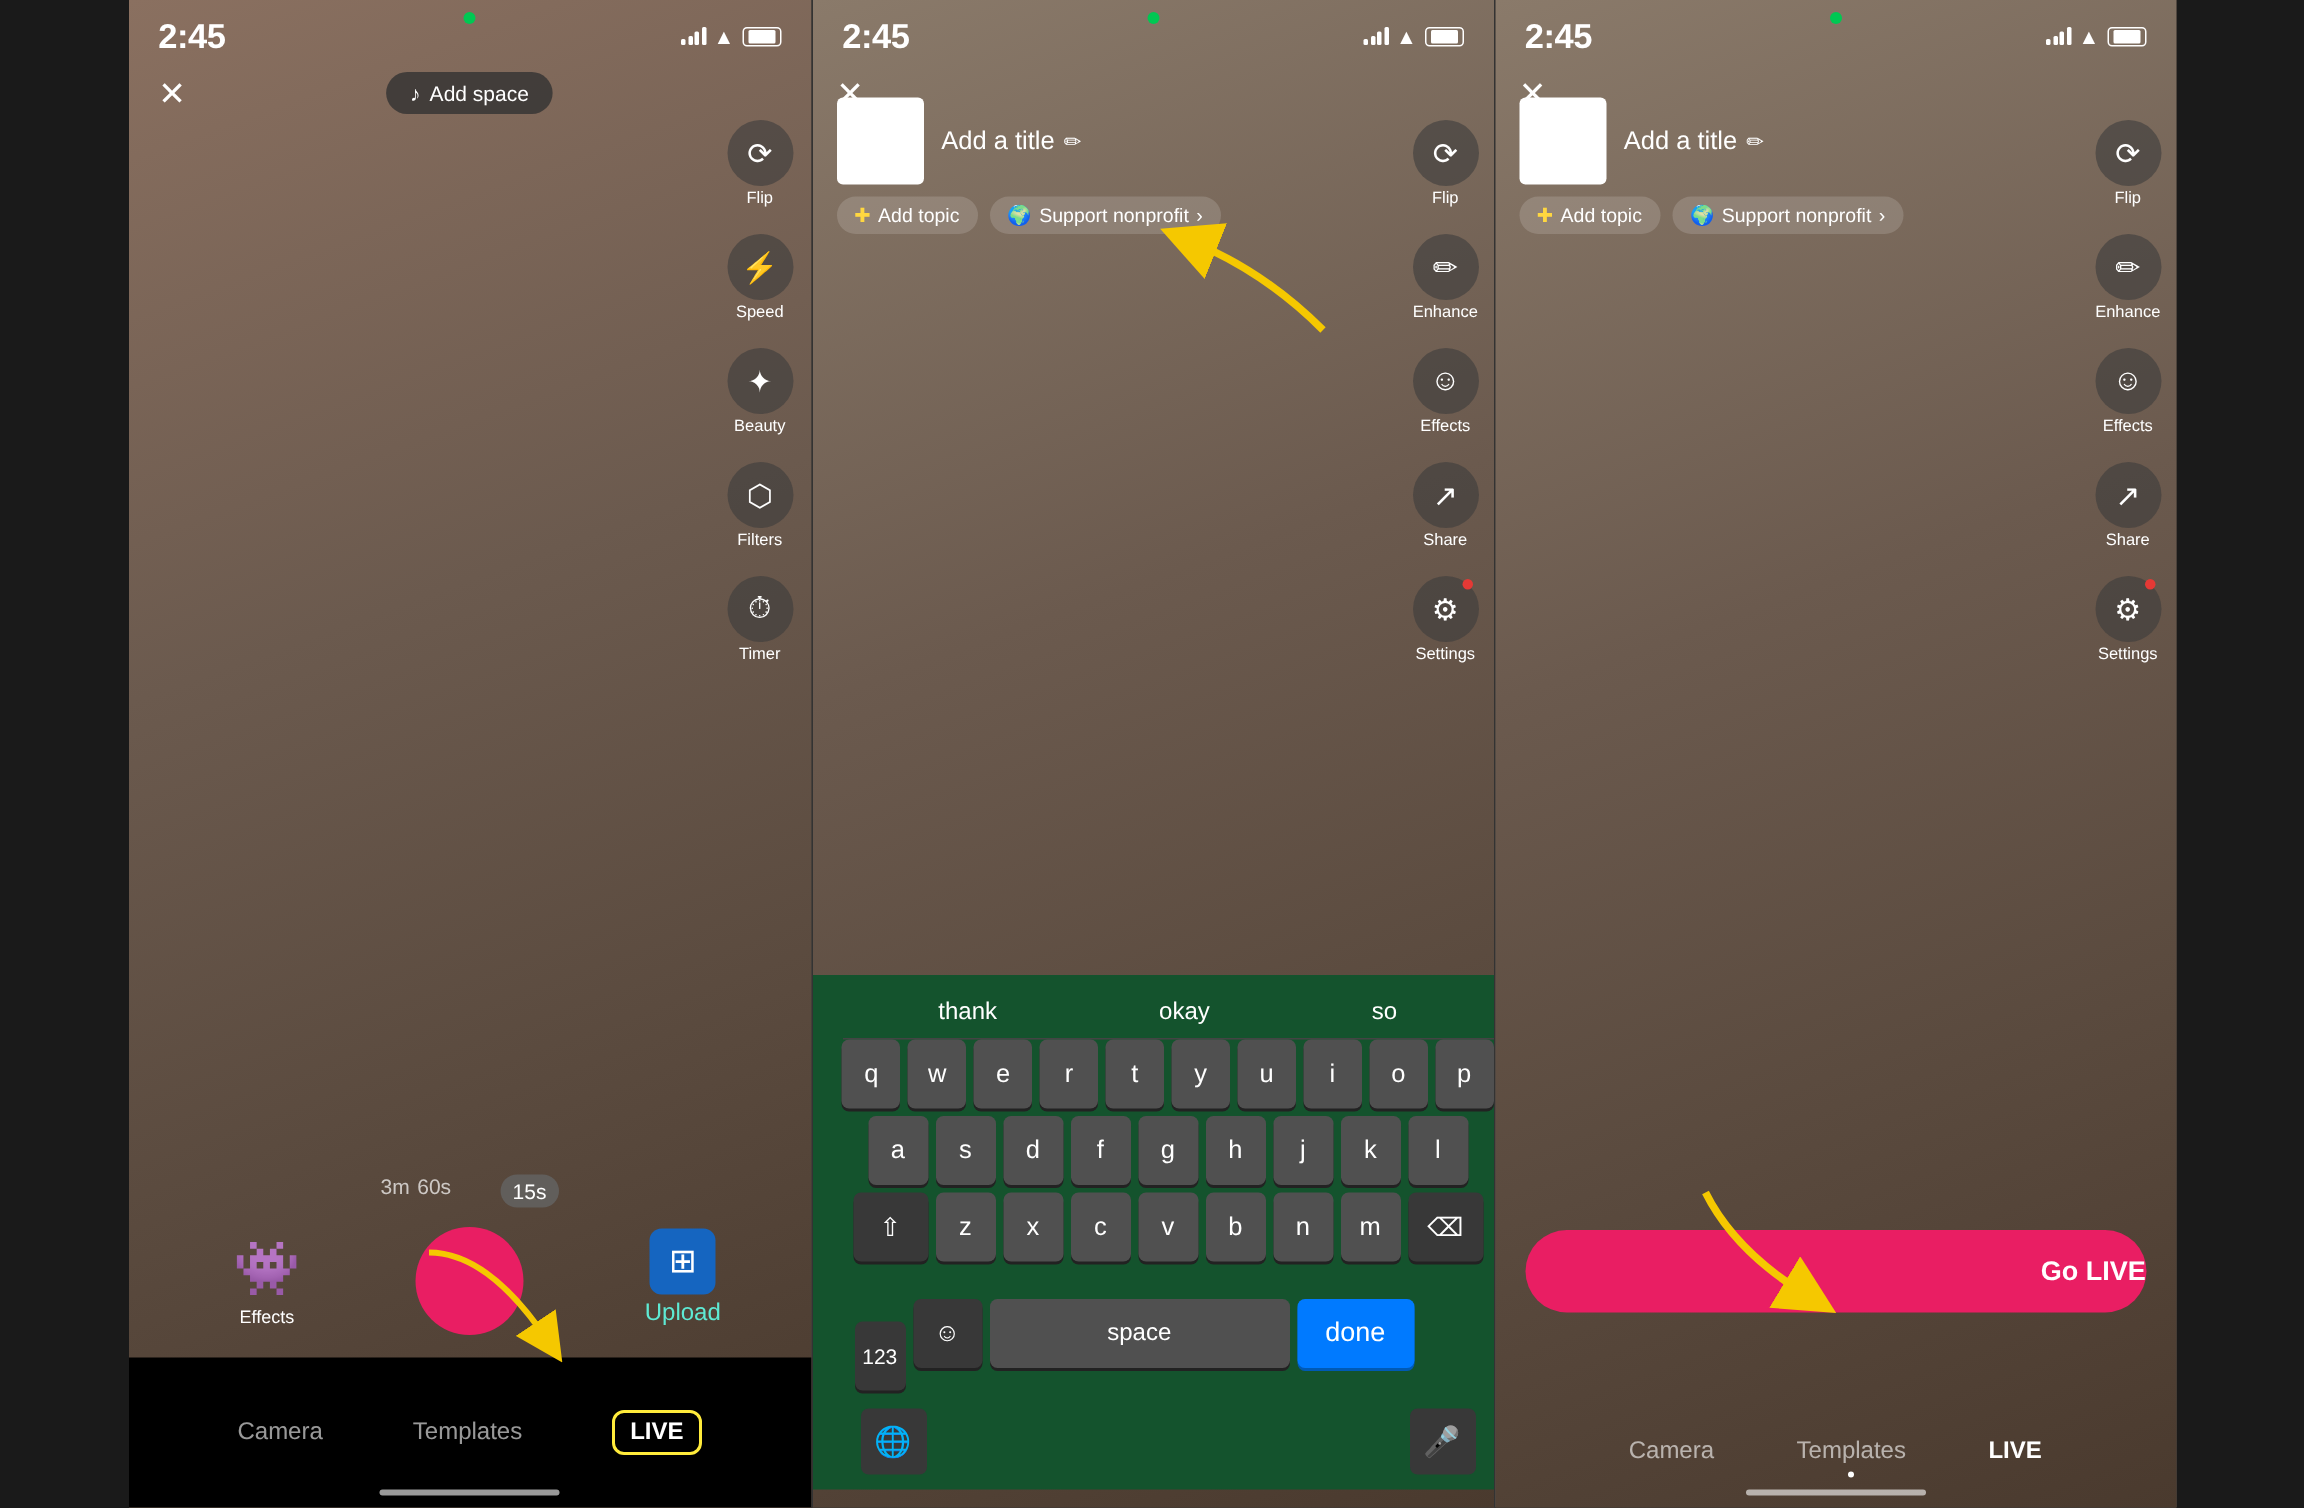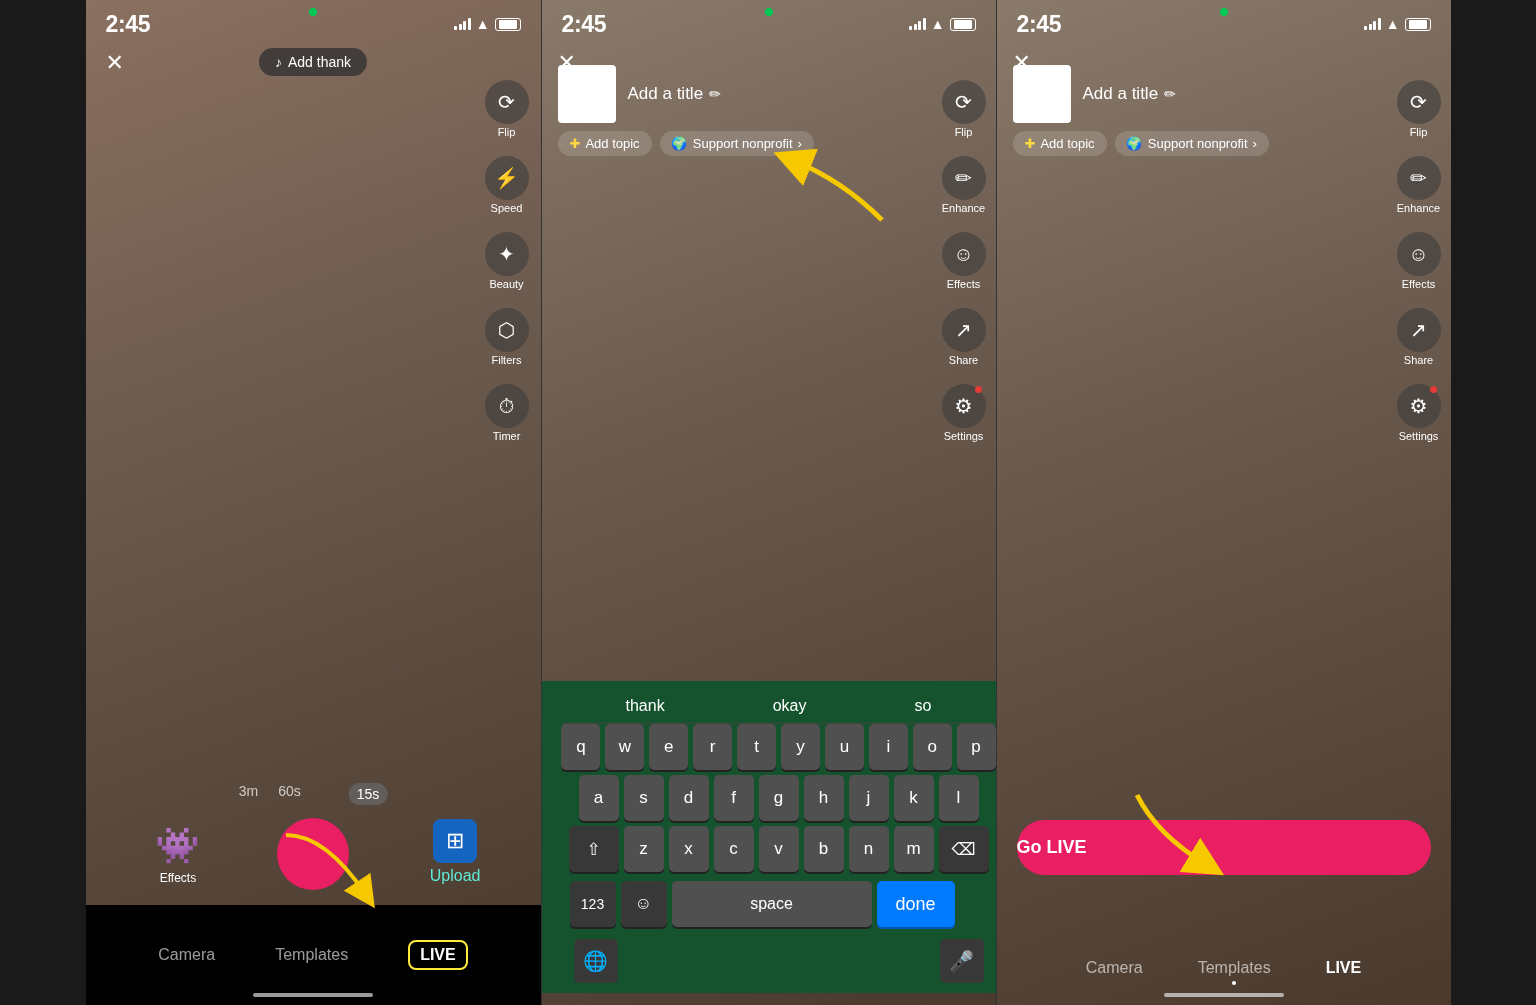--- a/index.html
+++ b/index.html
@@ -186,21 +186,21 @@
       z-index: 10;
     }
 
     
     .duration-bar {
       position: absolute;
       bottom: 200px;
       left: 50%;
       transform: translateX(-50%);
       display: flex;
-      gap: 20px;
+      gap: 5px;
       z-index: 10;
     }
     .duration-btn {
       color: rgba(255,255,255,0.7);
       font-size: 14px;
       cursor: pointer;
     }
     .duration-btn.active {
       background: rgba(100,100,100,0.8);
       border-radius: 12px;
@@ -309,22 +309,23 @@
     }
     .key.shift {
       width: 50px;
       background: #383838;
     }
     .key.backspace {
       width: 50px;
       background: #383838;
     }
     .key.numbers {
-      width: 46px;
+      width: 34px;
       background: #383838;
+      margin-top: 31px;
     }
     .key.emoji {
       width: 46px;
       background: #383838;
     }
     .key.space {
       background: #505050;
       flex: 1;
       max-width: 200px;
     }
@@ -368,21 +369,21 @@
     .go-live-btn {
       position: absolute;
       bottom: 130px;
       left: 20px;
       right: 20px;
       height: 55px;
       background: #e91e63;
       border-radius: 28px;
       display: flex;
       align-items: center;
-      justify-content: flex-start;
+      justify-content: flex-end;
       color: white;
       font-size: 18px;
       font-weight: 700;
       cursor: pointer;
       z-index: 10;
     }
 
     
     .arrow-svg {
       position: absolute;
@@ -416,21 +417,21 @@
       <div style="border:1.5px solid white;border-radius:3px;padding:1px 3px;display:flex;align-items:center;">
         <div style="width:18px;height:9px;background:white;border-radius:1px;"></div>
       </div>
     </div>
   </div>
 
   <div class="close-btn" style="position:absolute;top:50px;left:20px;color:white;font-size:22px;z-index:10;cursor:pointer;">✕</div>
 
   <div style="position:absolute;top:48px;left:50%;transform:translateX(-50%);background:rgba(50,50,50,0.8);color:white;border-radius:20px;padding:6px 16px;font-size:14px;display:flex;align-items:center;gap:6px;z-index:10;white-space:nowrap;">
     <span>♪</span>
-    <span>Add thank</span>
+    <span>Add space</span>
   </div>
 
   <div class="right-sidebar">
     <div class="sidebar-icon-item">
       <div class="icon-circle">
           <span>⟳</span>
         </div>
       <span class="icon-label">Flip</span>
     </div>
     <div class="sidebar-icon-item">

